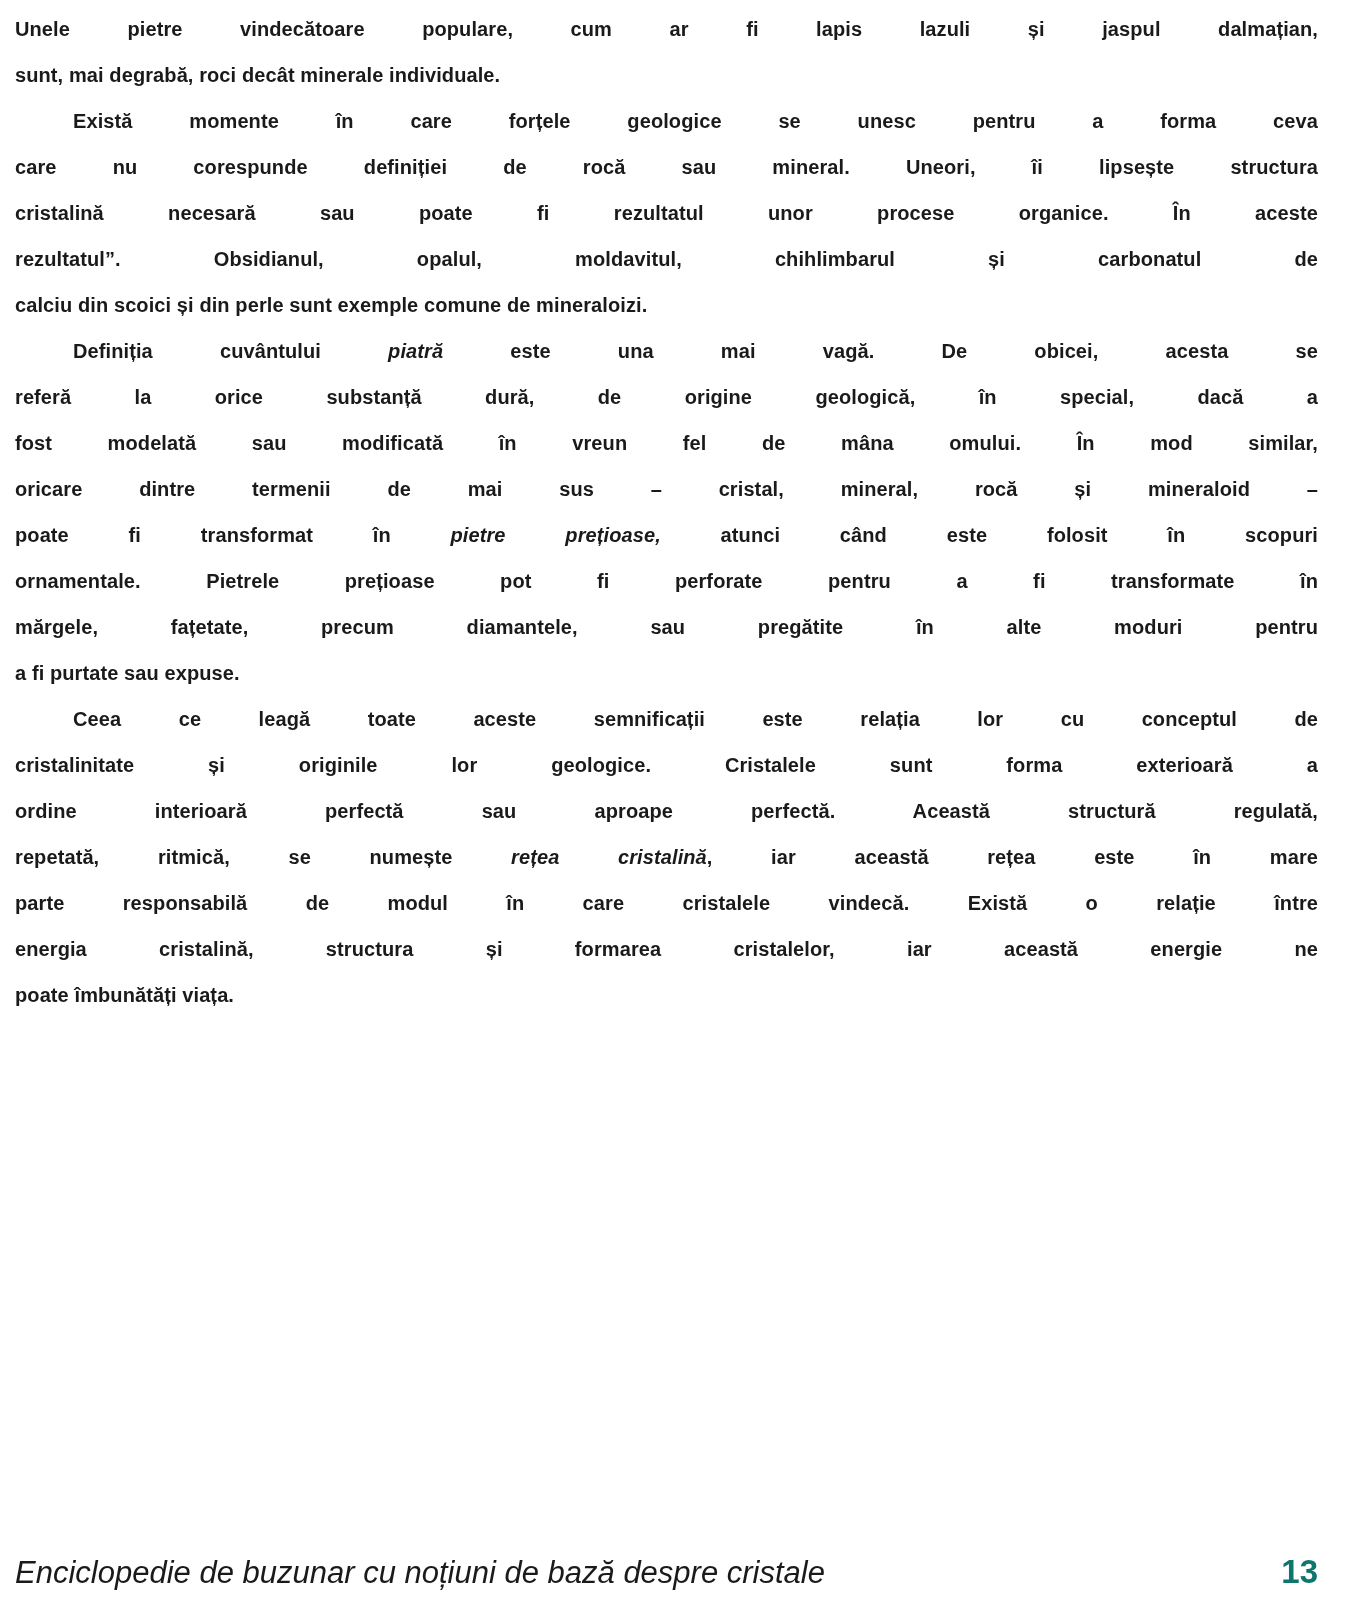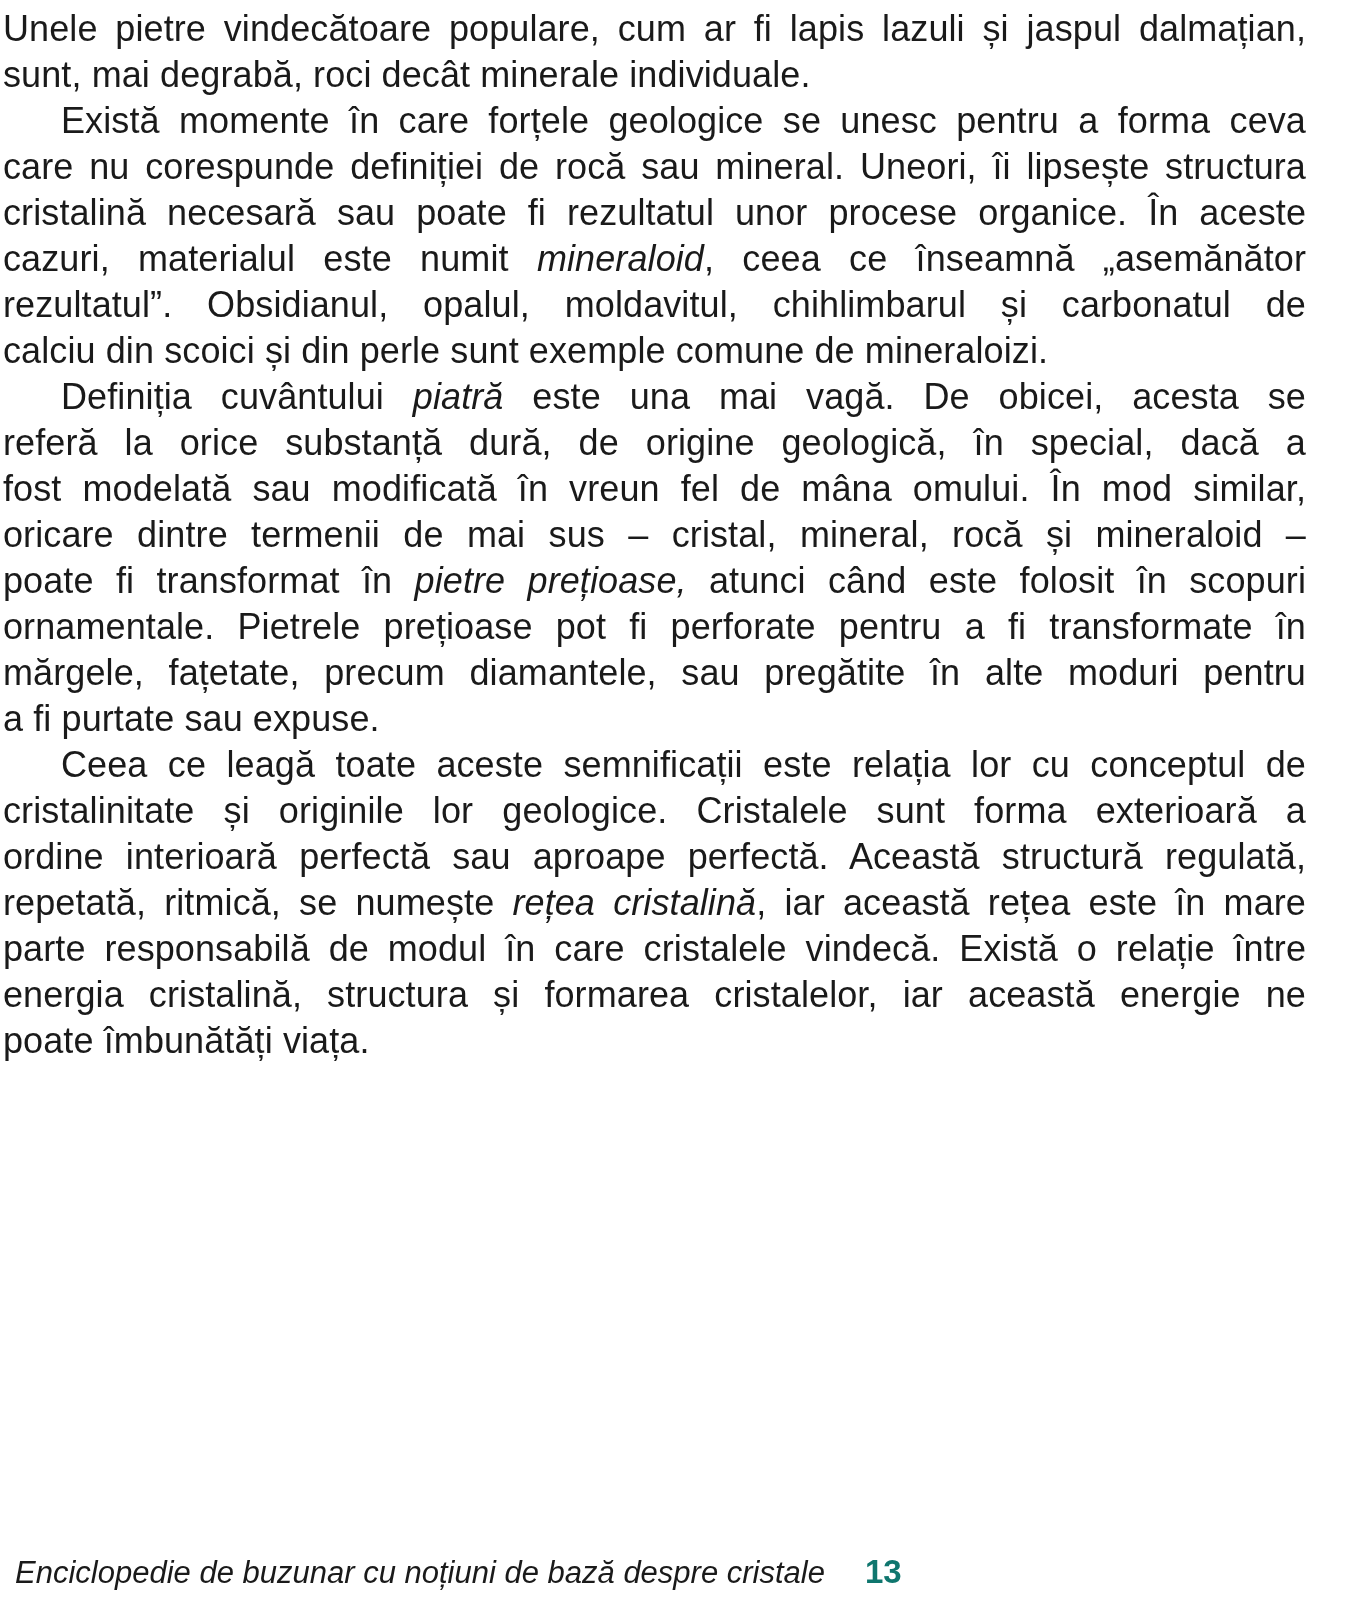--- a/index.html
+++ b/index.html
@@ -15,24 +15,24 @@
     font-family: "Liberation Sans", sans-serif;
     color: #1a1a1a;
   }
   .page {
     position: absolute;
     inset: 0;
   }
   .textblock {
     position: absolute;
     top: 6px;
-    left: 3px;
+    left: 15px;
     width: 1303px;
-    font-size: 36px;
-    font-weight: 400;
+    font-size: 20px;
+    font-weight: 700;
     line-height: 46px;
     letter-spacing: 0.1px;
   }
   .paragraph { margin: 0; }
   .line {
     text-align: justify;
     text-align-last: justify;
     white-space: normal;
     overflow: hidden;
     height: 46px;
@@ -45,22 +45,23 @@
   }
   .italic { font-style: italic; }
   .footer {
     position: absolute;
     top: 1549px;
     left: 15px;
     width: 1303px;
     height: 46px;
     line-height: 46px;
     display: flex;
-    justify-content: flex-start;
+    justify-content: space-between;
     align-items: baseline;
+    gap: 23px;
   }
   .footer-title {
     font-style: italic;
     font-size: 31px;
     font-weight: 300;
     color: #1a1a1a;
   }
   .footer-page {
     font-style: normal;
     font-weight: 700;
@@ -75,21 +76,20 @@
 <div class="page">
   <div class="textblock" id="textblock">
       <div class="paragraph">
         <div class="line"><span>Unele pietre vindecătoare populare, cum ar fi lapis lazuli și jaspul dalmațian,</span></div>
         <div class="line last"><span>sunt, mai degrabă, roci decât minerale individuale.</span></div>
       </div>
       <div class="paragraph">
         <div class="line indent"><span>Există momente în care forțele geologice se unesc pentru a forma ceva</span></div>
         <div class="line"><span>care nu corespunde definiției de rocă sau mineral. Uneori, îi lipsește structura</span></div>
         <div class="line"><span>cristalină necesară sau poate fi rezultatul unor procese organice. În aceste</span></div>
-        <div class="line"><span>cazuri, materialul este numit </span><span class="italic">mineraloid</span><span>, ceea ce înseamnă „asemănător</span></div>
         <div class="line"><span>rezultatul”. Obsidianul, opalul, moldavitul, chihlimbarul și carbonatul de</span></div>
         <div class="line last"><span>calciu din scoici și din perle sunt exemple comune de mineraloizi.</span></div>
       </div>
       <div class="paragraph">
         <div class="line indent"><span>Definiția cuvântului </span><span class="italic">piatră</span><span> este una mai vagă. De obicei, acesta se</span></div>
         <div class="line"><span>referă la orice substanță dură, de origine geologică, în special, dacă a</span></div>
         <div class="line"><span>fost modelată sau modificată în vreun fel de mâna omului. În mod similar,</span></div>
         <div class="line"><span>oricare dintre termenii de mai sus – cristal, mineral, rocă și mineraloid –</span></div>
         <div class="line"><span>poate fi transformat în </span><span class="italic">pietre prețioase,</span><span> atunci când este folosit în scopuri</span></div>
         <div class="line"><span>ornamentale. Pietrele prețioase pot fi perforate pentru a fi transformate în</span></div>

